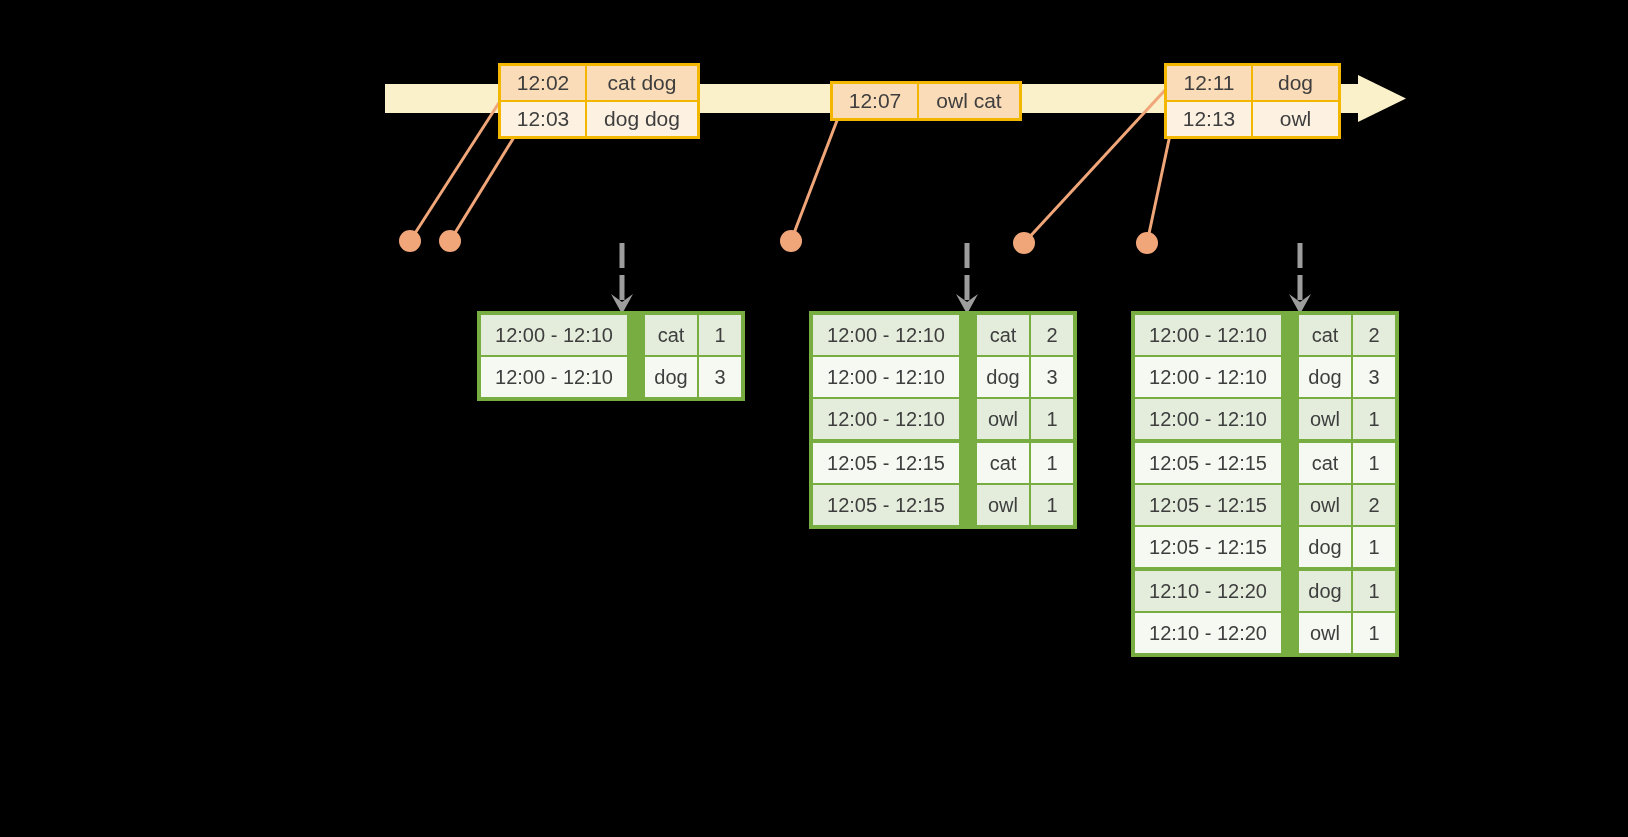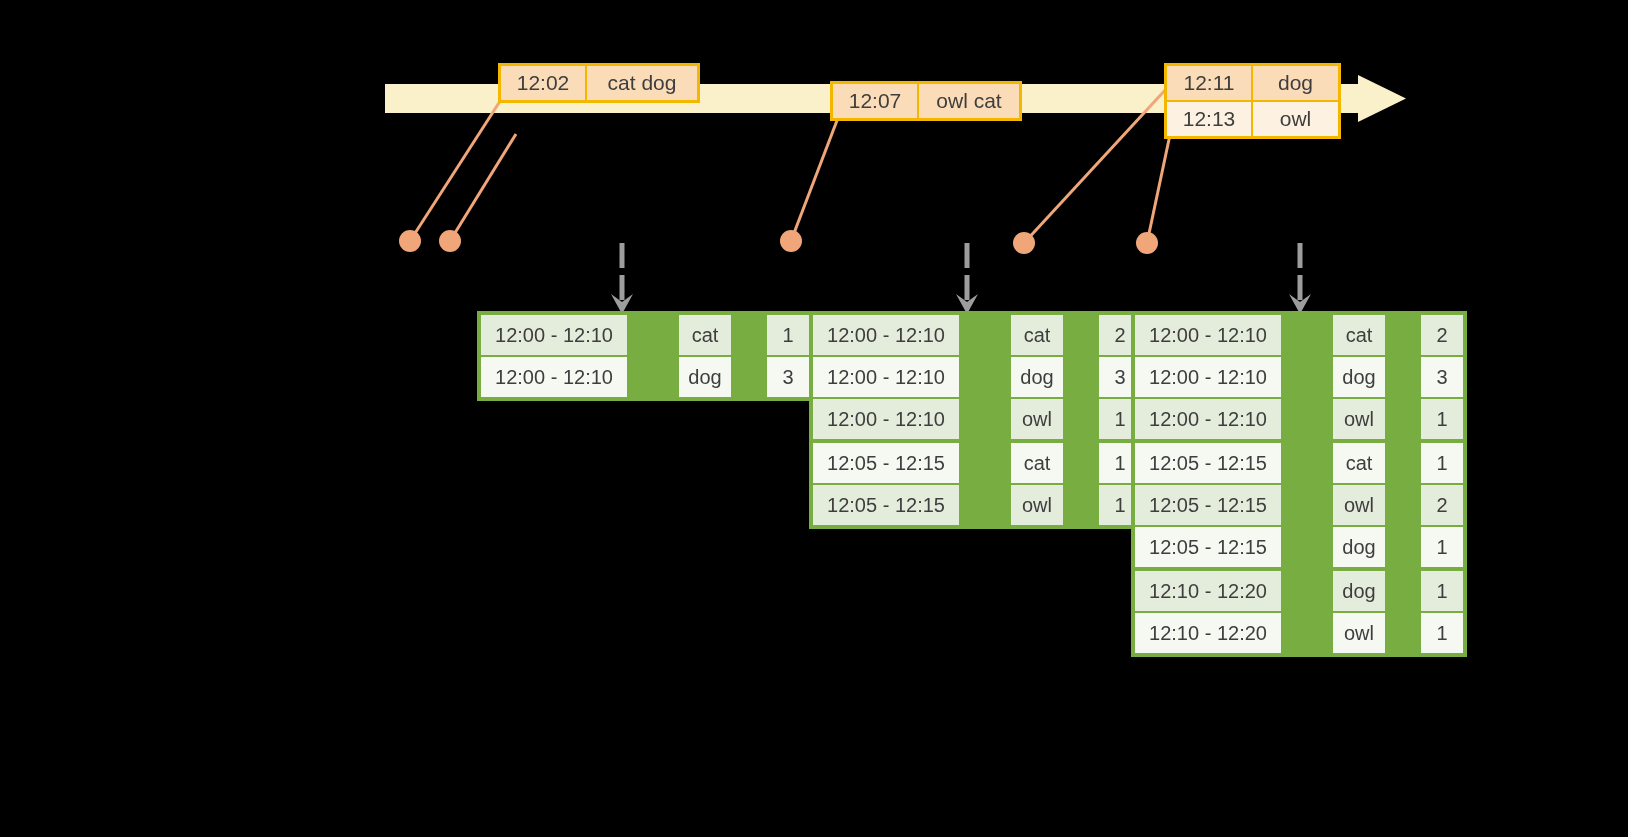--- a/index.html
+++ b/index.html
@@ -23,21 +23,21 @@
   .erow:first-child{margin-top:0;}
   .ecell{display:flex;align-items:center;justify-content:center;font-size:21px;color:var(--text);}
   .ecell.time{width:84px;}
   .ecell.words{flex:1;margin-left:2px;}
   .erow.dark .ecell{background:var(--peach);}
   .erow.lite .ecell{background:var(--cream);}
 
   
   .rtable{position:absolute;border:4px solid var(--green);background:var(--green);
           display:flex;flex-direction:column;width:max-content;}
-  .rrow{display:flex;height:40px;margin-top:2px;gap:34px;}
+  .rrow{display:flex;height:40px;margin-top:2px;}
   .rrow:first-child{margin-top:0;}
   .rrow.newgroup{margin-top:4px;}
   .rcell{display:flex;align-items:center;justify-content:center;font-size:20px;
          color:var(--text);background:var(--rowA);}
   .rrow.alt .rcell{background:var(--rowB);}
   .rcell.window{width:146px;}
   .rcell.word{width:52px;margin-left:18px;}
   .rcell.count{width:42px;margin-left:2px;}
 </style>
 </head>
@@ -67,20 +67,24 @@
     <line class="dash" x1="967" y1="243" x2="967" y2="300"></line>
     <path class="chev" d="M956,294 L967,314 L978,294 L967,302 Z"></path>
     <line class="dash" x1="1300" y1="243" x2="1300" y2="300"></line>
     <path class="chev" d="M1289,294 L1300,314 L1311,294 L1300,302 Z"></path>
   </svg>
 
   <div class="ebox" id="ebox-0" style="left:498px;top:63px;width:202px;">
       <div class="erow dark">
         <div class="ecell time">12:02</div>
         <div class="ecell words">cat dog</div>
+      </div>
+      <div class="erow lite">
+        <div class="ecell time">12:03</div>
+        <div class="ecell words">dog dog</div>
       </div>
     </div>
   <div class="ebox" id="ebox-1" style="left:830px;top:81px;width:192px;">
       <div class="erow dark">
         <div class="ecell time">12:07</div>
         <div class="ecell words">owl cat</div>
       </div>
     </div>
   <div class="ebox" id="ebox-2" style="left:1164px;top:63px;width:177px;text-align:right;">
       <div class="erow dark">

